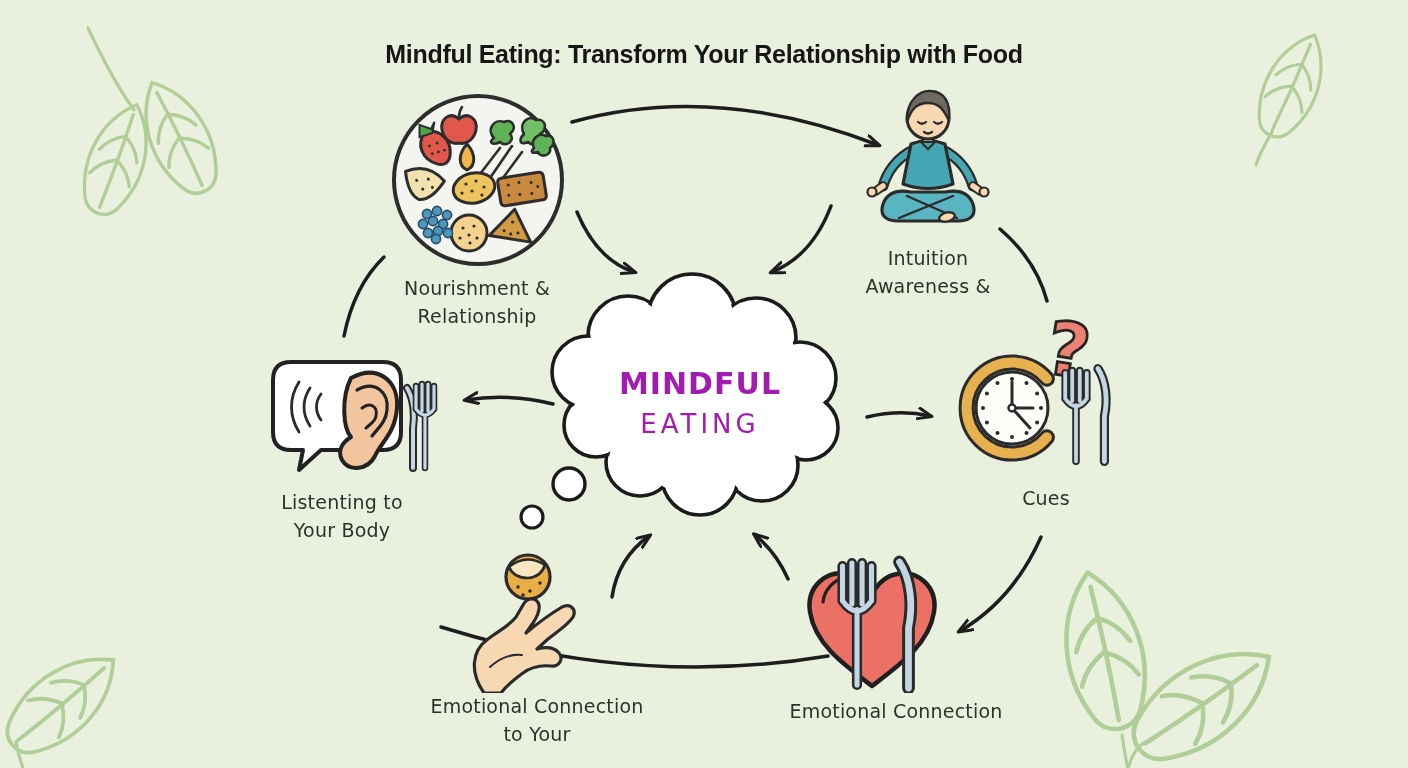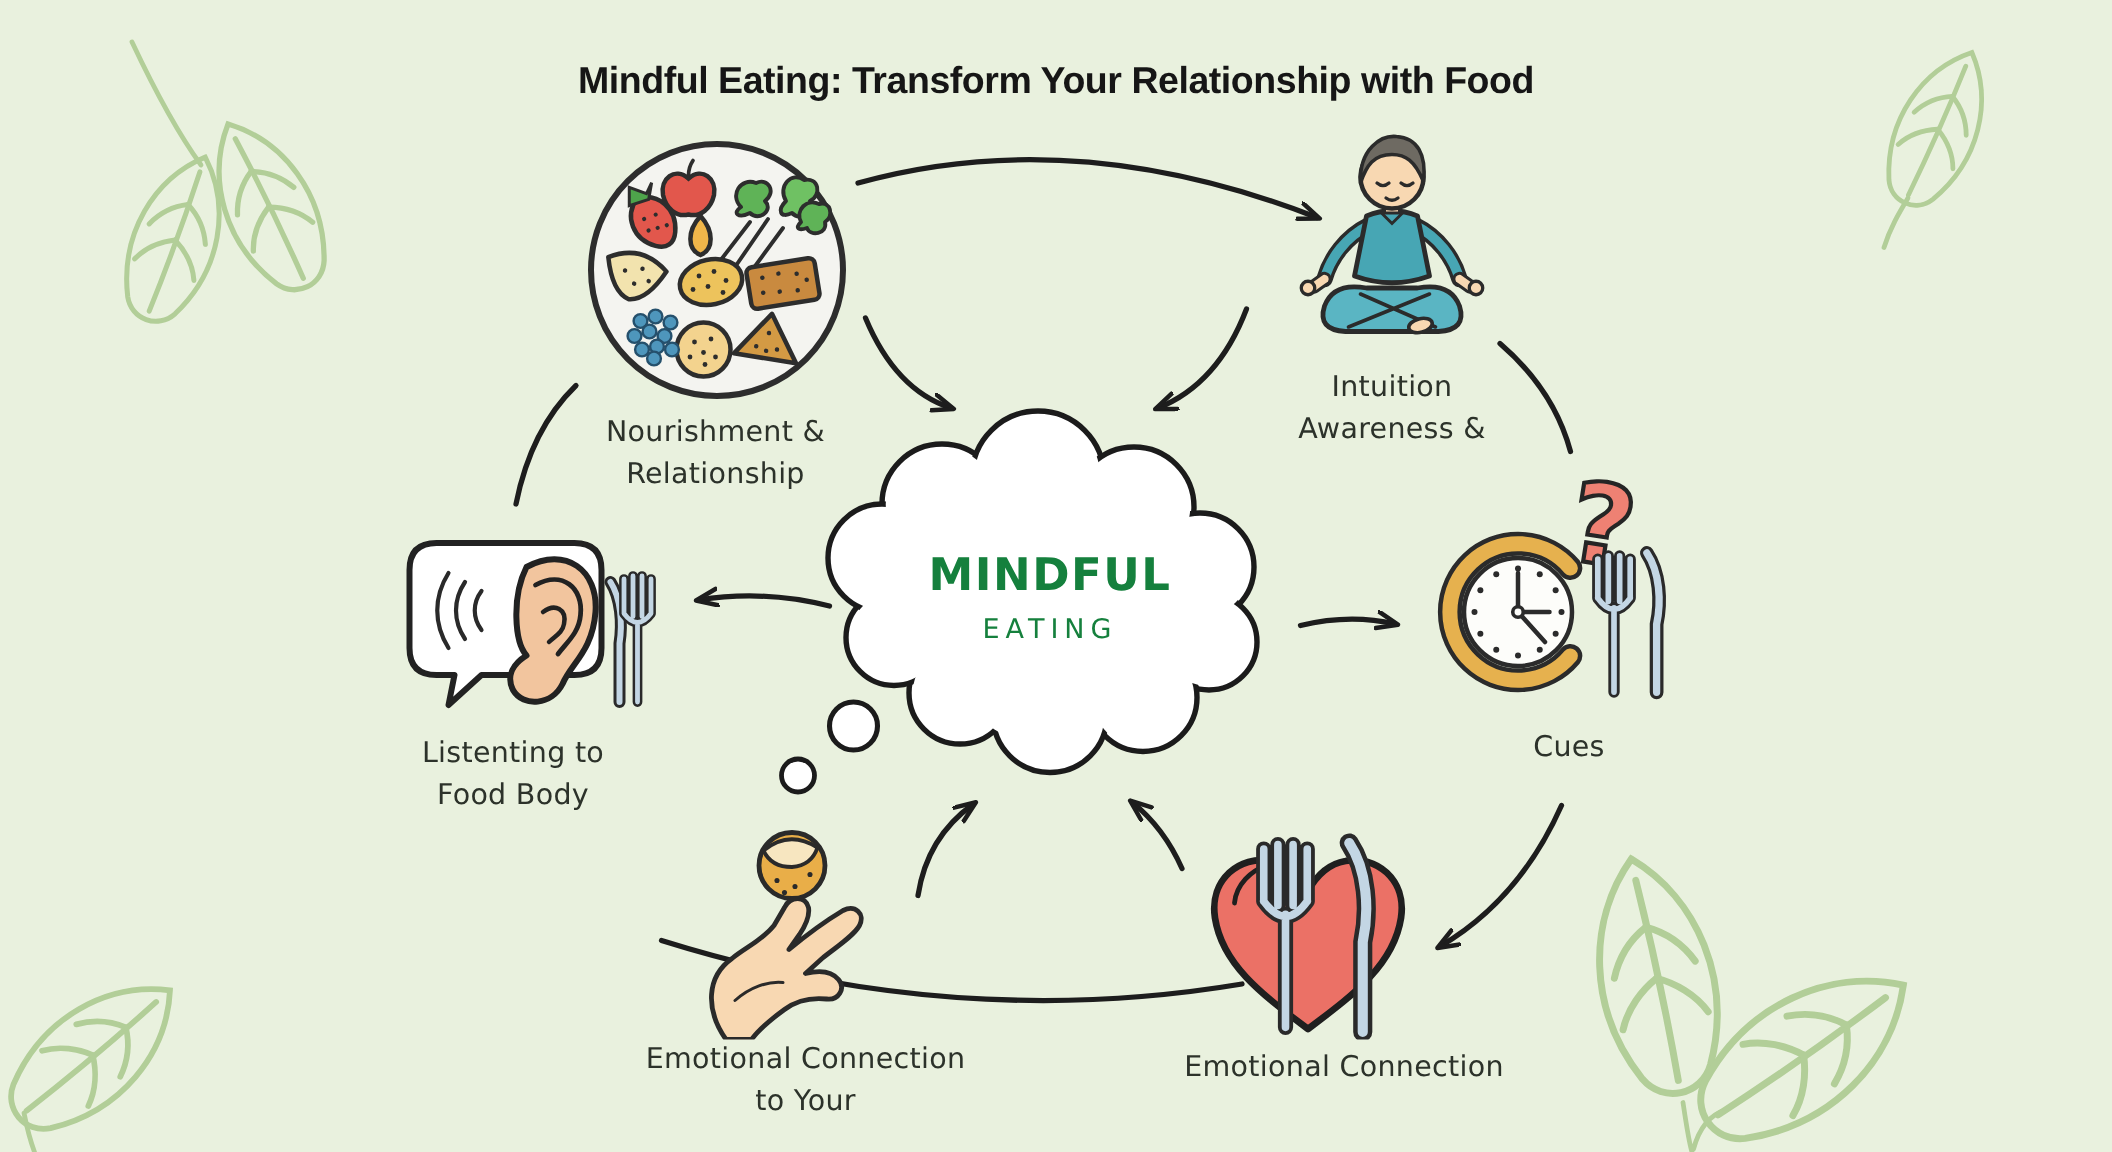--- a/index.html
+++ b/index.html
@@ -14,24 +14,24 @@
     font-family:"Liberation Sans","DejaVu Sans",sans-serif;
     font-weight:bold;font-size:25px;letter-spacing:-0.3px;color:#161616;
   }
   .icon-svg{position:absolute;}
   .node-label{
     position:absolute;text-align:center;color:#2c322a;
     font-size:19px;line-height:28px;letter-spacing:0.2px;
   }
   .node-label span{display:block;}
   .cloud-text{
-    position:absolute;left:585px;top:366px;width:230px;text-align:center;color:#15803d;
+    position:absolute;left:585px;top:366px;width:230px;text-align:center;color:#a21caf;
   }
   .cloud-text .l1{font-weight:bold;font-size:30px;letter-spacing:1px;}
-  .cloud-text .l2{font-size:18px;letter-spacing:4px;margin-top:8px;}
+  .cloud-text .l2{font-size:26px;letter-spacing:4px;margin-top:8px;}
 </style>
 </head>
 <body>
 
 <div class="stage">
 
   <svg class="bg-svg" width="1408" height="768" viewBox="0 0 1408 768">
     <defs>
       <marker id="ah" markerUnits="userSpaceOnUse" markerWidth="22" markerHeight="18" refX="13" refY="6.5" orient="auto">
         <path d="M1,1 L15,6.5 L1,12" fill="none" stroke="#1d1d1d" stroke-width="3" stroke-linecap="round" stroke-linejoin="round"></path>
@@ -352,16 +352,16 @@
   </div>
   <div class="node-label" style="left:786px;top:697px;width:220px">
     <span>Emotional Connection</span>
   </div>
   <div class="node-label" style="left:427px;top:692px;width:220px">
     <span>Emotional Connection</span>
     <span>to Your</span>
   </div>
   <div class="node-label" style="left:252px;top:488px;width:180px">
     <span>Listenting to</span>
-    <span>Food Body</span>
+    <span>Your Body</span>
   </div>
 
 </div>
 
 </body></html>

